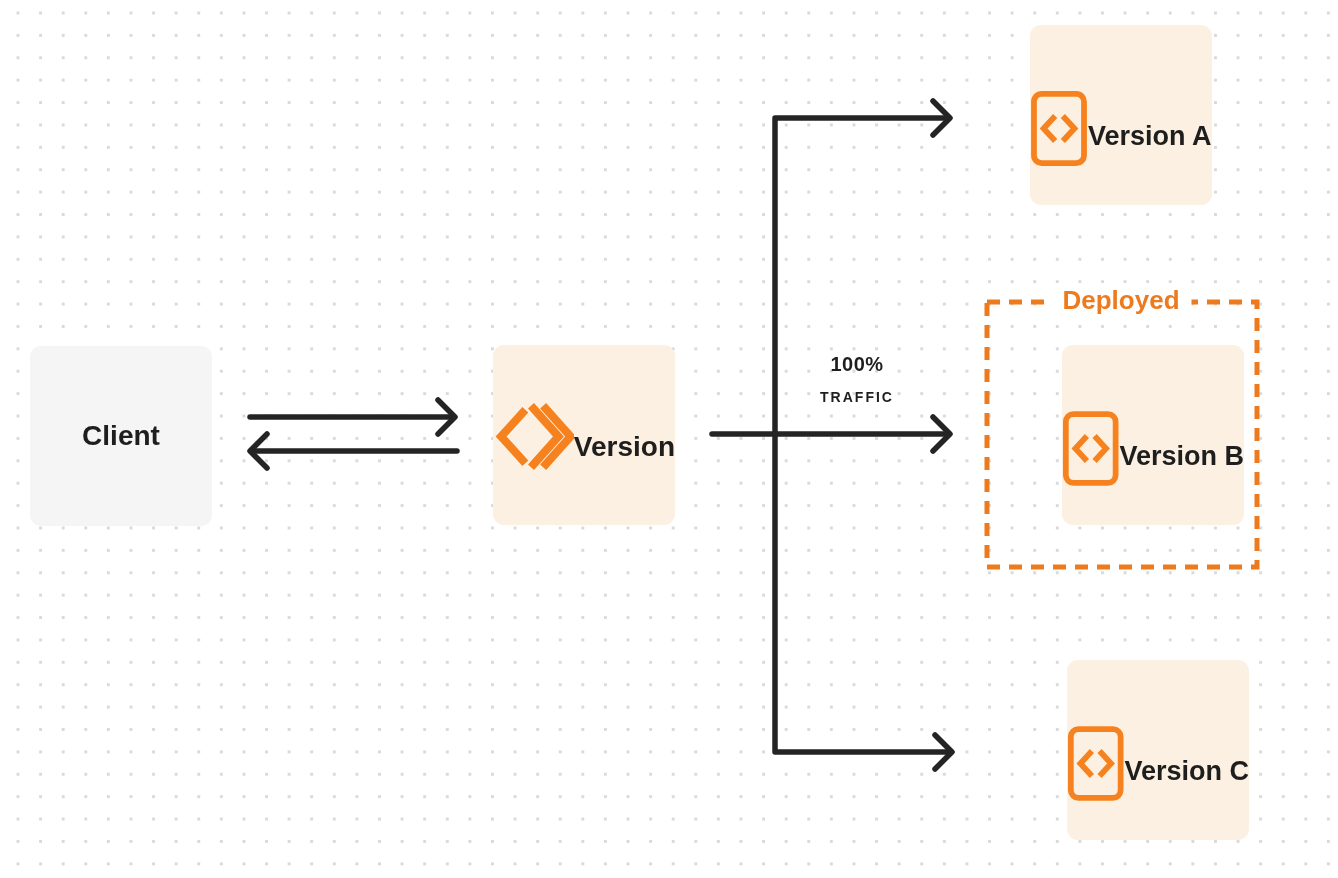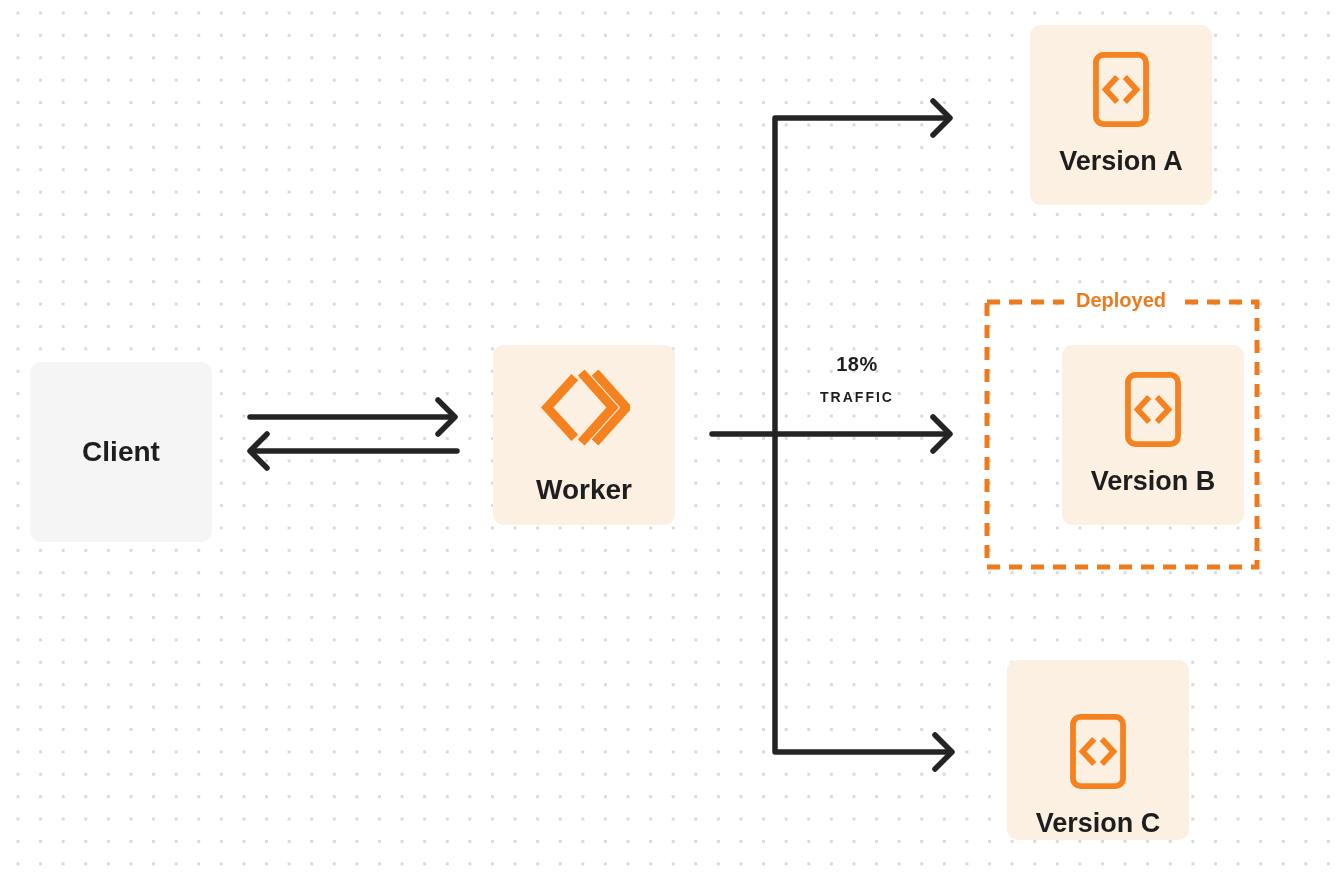--- a/index.html
+++ b/index.html
@@ -22,55 +22,54 @@
     left: 0; top: 0;
     width: 1338px; height: 878px;
     pointer-events: none;
   }
   .node {
     position: absolute;
     width: 182px;
     height: 180px;
     border-radius: 11px;
     display: flex;
-    flex-direction: column;
     align-items: center;
     justify-content: center;
     box-sizing: border-box;
   }
   .node-label {
     font-weight: bold;
     font-size: 28px;
     color: #1e1e1e;
     line-height: 34px;
     white-space: nowrap;
   }
   .gray-bg  { background: #f5f5f6; }
   .cream-bg { background: #fbf0e1; }
 
-  .client  { left: 30px;  top: 362px; }
+  .client  { left: 30px;  top: 346px; }
   .worker  { left: 493px; top: 345px; }
   .worker .node-icon { margin-top: 2px; }
   .worker .node-label { margin-top: 24px; }
 
   .version { padding-top: 26px; justify-content: flex-start; }
   .version .node-label { margin-top: 16px; font-size: 27px; }
   .version-a { left: 1030px; top: 25px;  }
   .version-b { left: 1030px; top: 345px; margin-left: 32px; }
-  .version-c { left: 1007px; top: 660px; justify-content: flex-end; }
+  .version-c { left: 1067px; top: 660px; justify-content: flex-end; }
 
   .deployed-label {
     position: absolute;
     left: 1121px;
     top: 302px;
     transform: translate(-50%, -54%);
     background: #ffffff;
     padding: 2px 12px;
     font-weight: bold;
-    font-size: 20px;
+    font-size: 26px;
     color: #ed7b1e;
     white-space: nowrap;
   }
   .traffic-label {
     position: absolute;
     left: 857px;
     top: 348px;
     transform: translateX(-50%);
     text-align: center;
     color: #1e1e1e;
@@ -119,21 +118,21 @@
   </div>
 
   <div class="node cream-bg worker">
     <svg class="node-icon" width="92" height="83" viewBox="0 0 100 90">
       <g fill="none" stroke="#f6821f" stroke-width="10" stroke-linecap="butt" stroke-linejoin="miter">
         <path d="M40,12 L10,45 L40,78"></path>
         <path d="M47,7 L81,45 L47,83"></path>
         <path d="M62,7 L96,45 L62,83"></path>
       </g>
     </svg>
-    <div class="node-label">Worker</div>
+    <div class="node-label">Version</div>
   </div>
 
   <div class="node cream-bg version version-a">
     <svg class="node-icon" width="58" height="77" viewBox="0 0 60 80">
       <g fill="none" stroke="#f6821f" stroke-width="6" stroke-linejoin="miter">
         <rect x="4" y="4" width="52" height="72" rx="8"></rect>
         <path d="M26,27 L14,40 L26,53"></path>
         <path d="M34,27 L46,40 L34,53"></path>
       </g>
     </svg>
@@ -158,17 +157,17 @@
         <path d="M26,27 L14,40 L26,53"></path>
         <path d="M34,27 L46,40 L34,53"></path>
       </g>
     </svg>
     <div class="node-label">Version C</div>
   </div>
 
   <div class="deployed-label">Deployed</div>
 
   <div class="traffic-label">
-    <div class="traffic-line1">18%</div>
+    <div class="traffic-line1">100%</div>
     <div class="traffic-line2">TRAFFIC</div>
   </div>
 
 </div>
 
 </body></html>

